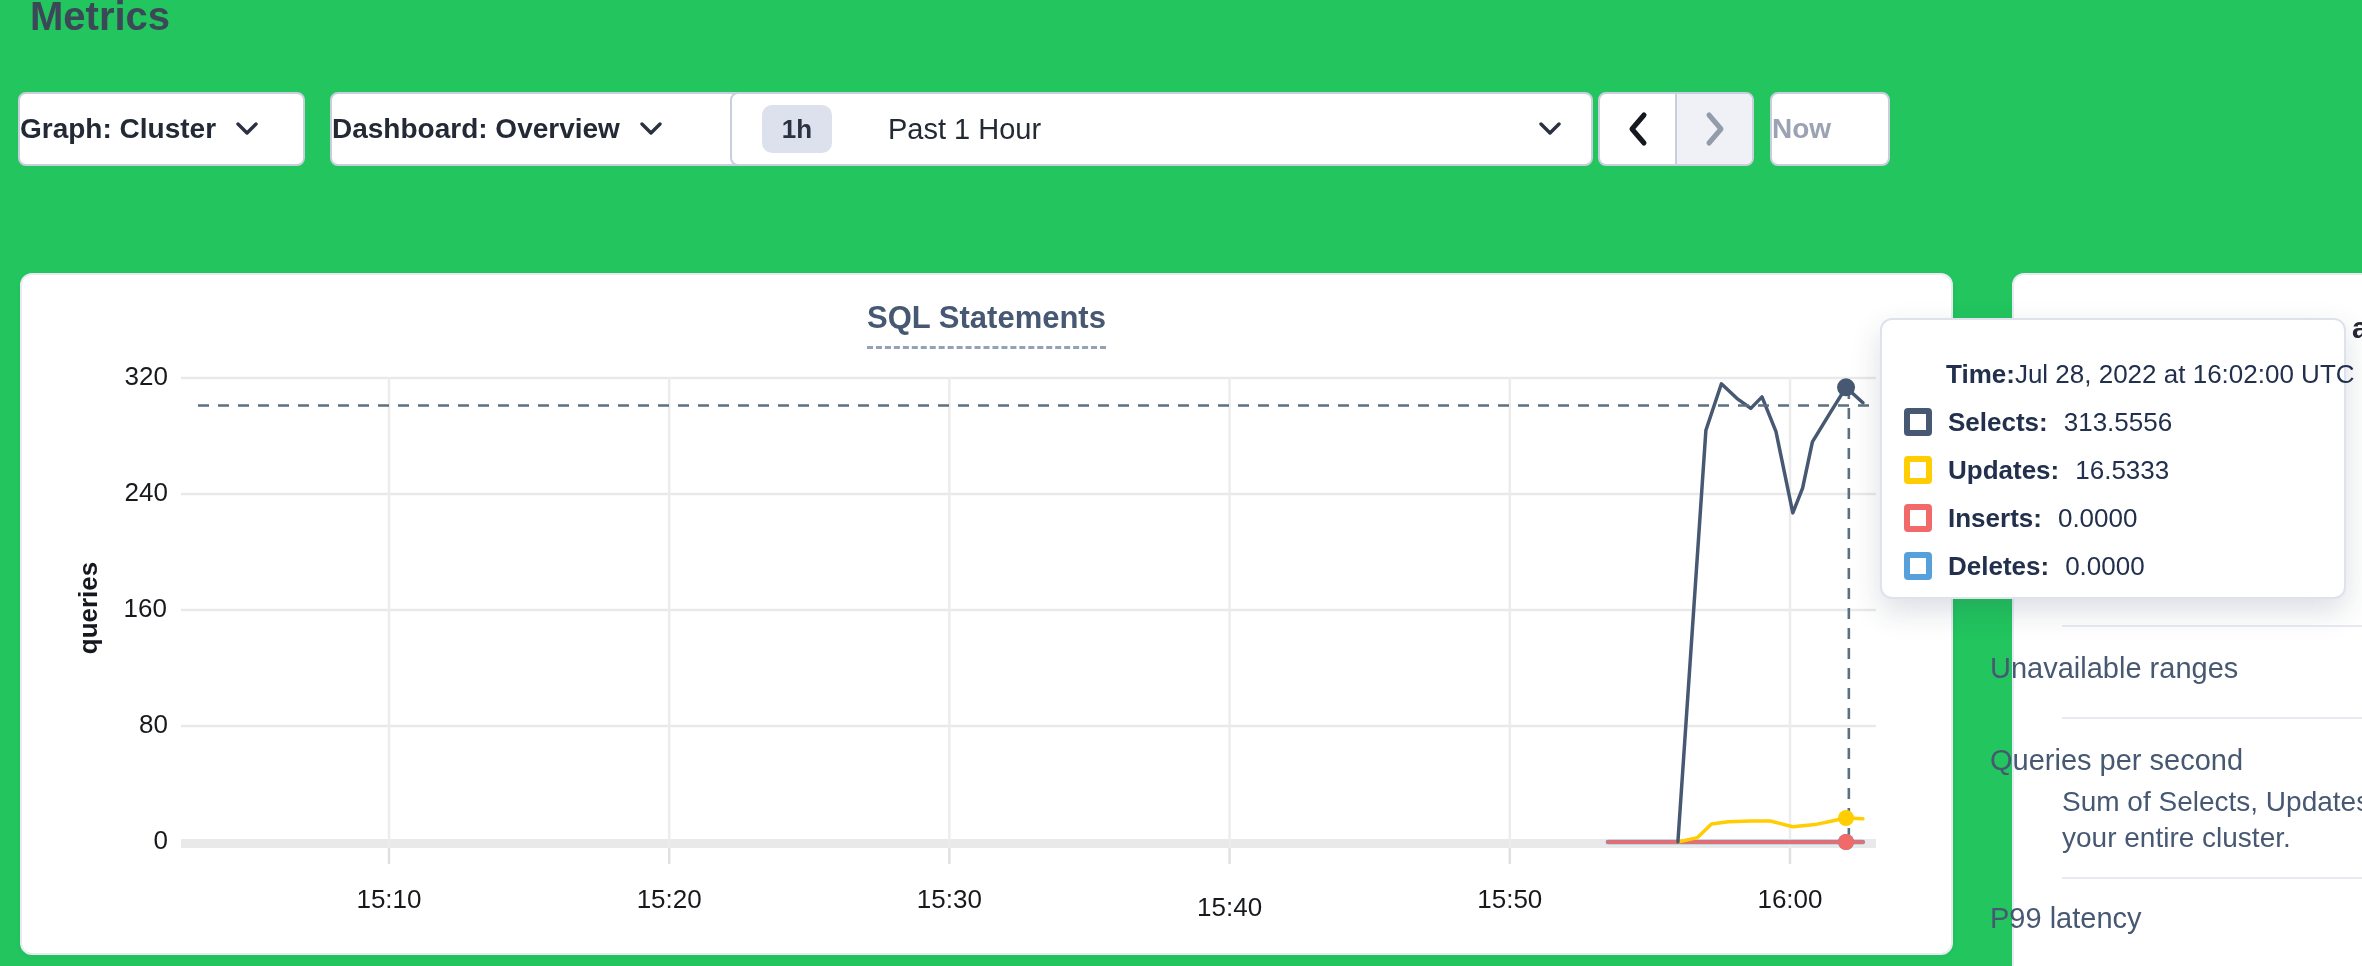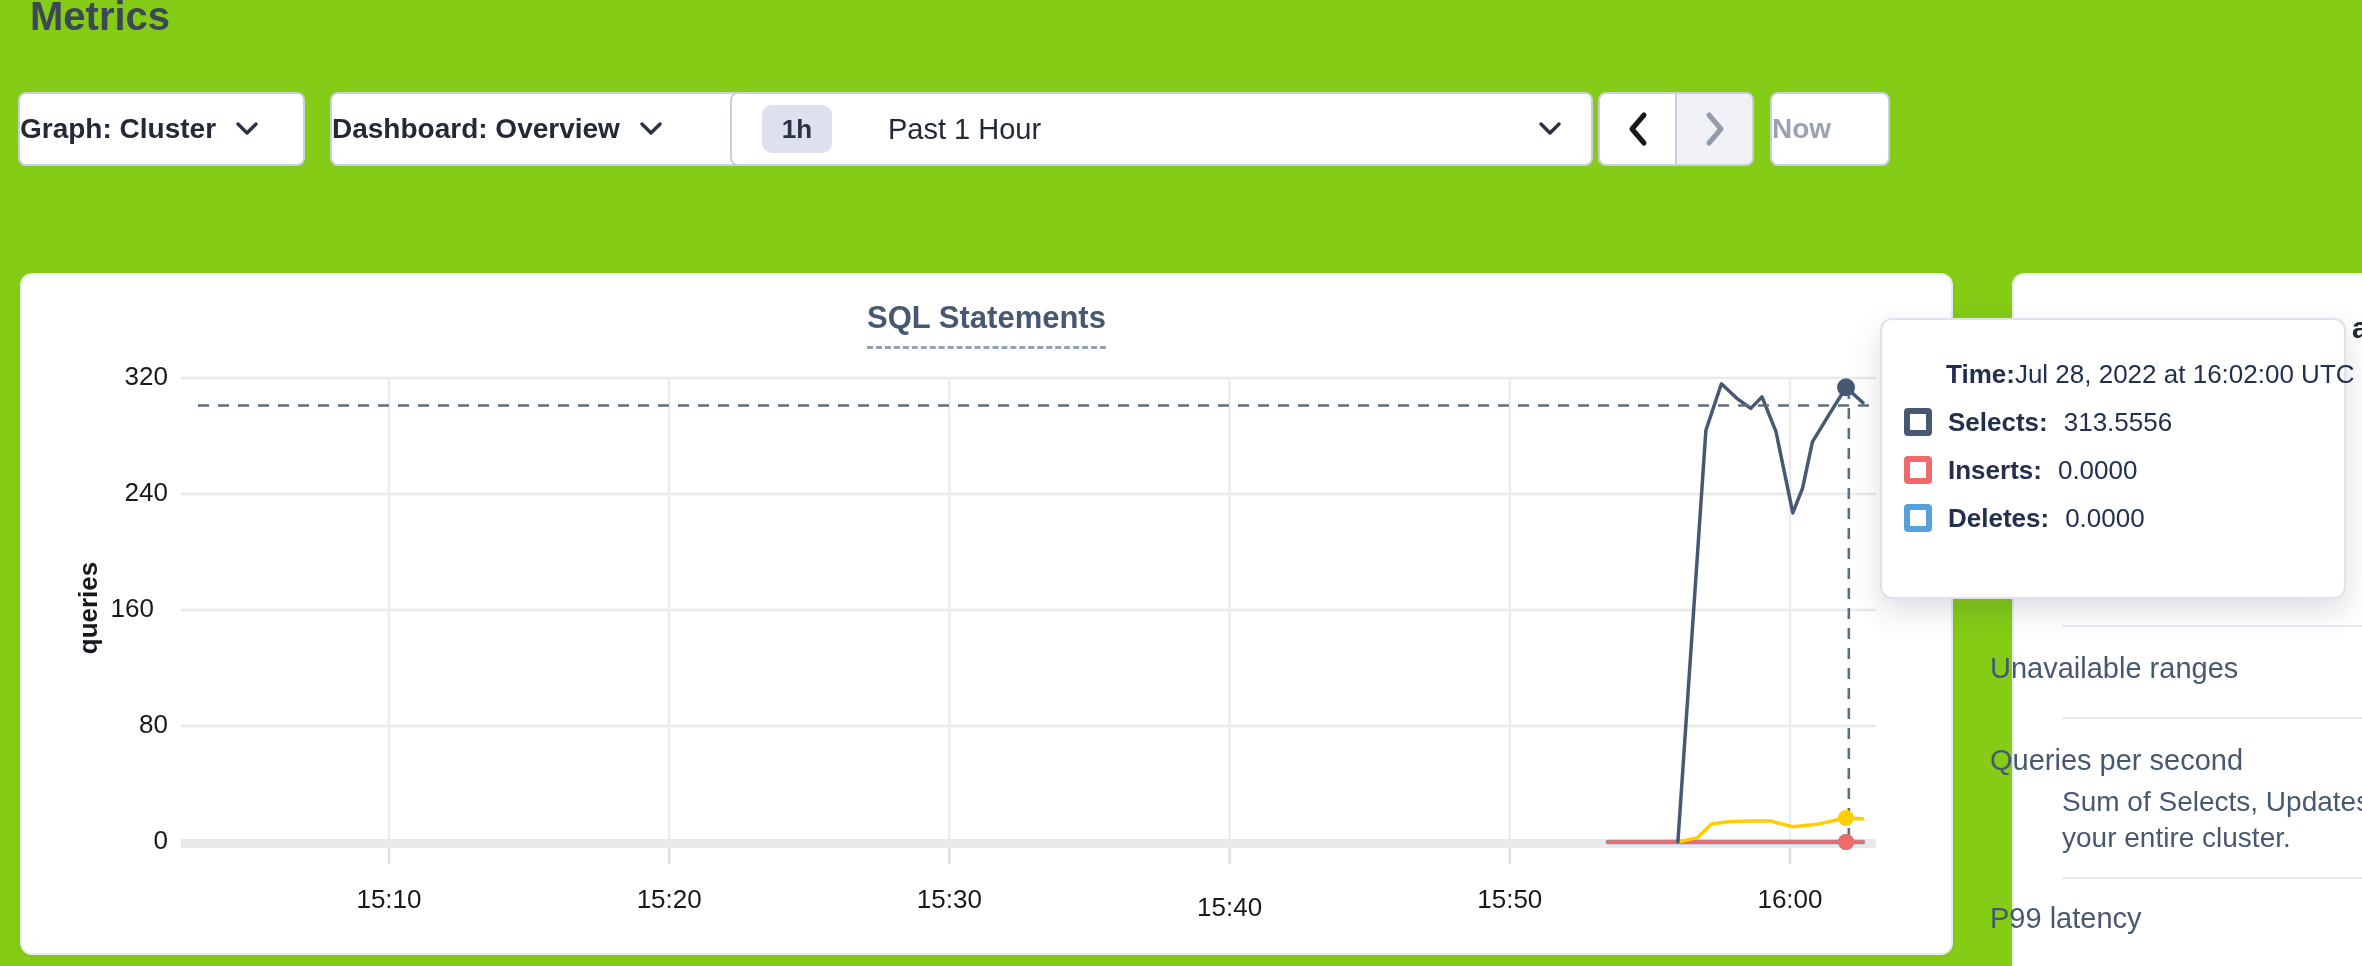--- a/index.html
+++ b/index.html
@@ -1,16 +1,16 @@
 <!DOCTYPE html>
 <html><head>
 <meta charset="utf-8">
 <style>
   html,body{margin:0;padding:0;background:#f5f6fa;}
-  #app{position:relative;width:2362px;height:966px;background:#84cc16;overflow:hidden;
+  #app{position:relative;width:2362px;height:966px;background:#22c55e;overflow:hidden;
        font-family:"Liberation Sans",sans-serif;color:#242a35;}
 
   
   .page-title{position:absolute;left:30px;top:-6px;font-size:40px;font-weight:600;color:#3c4758;}
 
   
   .btn{position:absolute;top:92px;height:74px;background:#fff;border:2px solid #c9cedd;border-radius:8px;
        display:flex;align-items:center;justify-content:flex-start;gap:20px;font-size:28px;font-weight:600;
        color:#242a35;box-sizing:border-box;cursor:pointer;}
   .graph-btn{left:18px;width:287px;}
@@ -135,21 +135,21 @@
       <line x1="198" x2="1876" y1="405.55" y2="405.55" stroke="#5c7080" stroke-width="2.6" stroke-dasharray="11 9"></line>
       <line x1="1848.842" x2="1848.842" y1="388" y2="842" stroke="#5c7080" stroke-width="2.6" stroke-dasharray="11 9"></line>
       <circle cx="1846.04" cy="842" r="8" fill="#56a0db"></circle>
       <circle cx="1846.04" cy="842" r="8" fill="#f16969"></circle>
       <circle cx="1846.04" cy="818.026715" r="8" fill="#ffcd00"></circle>
       <circle cx="1846.04" cy="387.34438" r="9" fill="#475872"></circle>
     </svg>
   <div id="axis-layer">
       <div class="tick-label y-tick" style="left: 58px; top: 825px;">0</div>
       <div class="tick-label y-tick" style="left: 58px; top: 709px;">80</div>
-      <div class="tick-label y-tick" style="left: 44px; top: 593px;">160</div>
+      <div class="tick-label y-tick" style="left: 57px; top: 593px;">160</div>
       <div class="tick-label y-tick" style="left: 58px; top: 477px;">240</div>
       <div class="tick-label y-tick" style="left: 58px; top: 361px;">320</div>
       <div class="tick-label x-tick" style="left: 319px;">15:10</div>
       <div class="tick-label x-tick" style="left: 599.2px;">15:20</div>
       <div class="tick-label x-tick" style="left: 879.4px;">15:30</div>
       <div class="tick-label x-tick" style="left: 1159.6px; margin-top: 8px;">15:40</div>
       <div class="tick-label x-tick" style="left: 1439.8px;">15:50</div>
       <div class="tick-label x-tick" style="left: 1720px;">16:00</div>
     </div>
 
@@ -168,20 +168,25 @@
       <span class="tt-bold">Time:</span>
       <span>Jul 28, 2022 at 16:02:00 UTC</span>
     </div>
     <div id="tt-rows">
         <div class="tt-row">
           <span class="swatch" style="border-color: rgb(71, 88, 114);"></span>
           <span class="tt-bold">Selects:</span>
           <span>313.5556</span>
         </div>
         <div class="tt-row">
+          <span class="swatch" style="border-color: rgb(255, 205, 0);"></span>
+          <span class="tt-bold">Updates:</span>
+          <span>16.5333</span>
+        </div>
+        <div class="tt-row">
           <span class="swatch" style="border-color: rgb(241, 105, 105);"></span>
           <span class="tt-bold">Inserts:</span>
           <span>0.0000</span>
         </div>
         <div class="tt-row">
           <span class="swatch" style="border-color: rgb(86, 160, 219);"></span>
           <span class="tt-bold">Deletes:</span>
           <span>0.0000</span>
         </div>
       </div>

